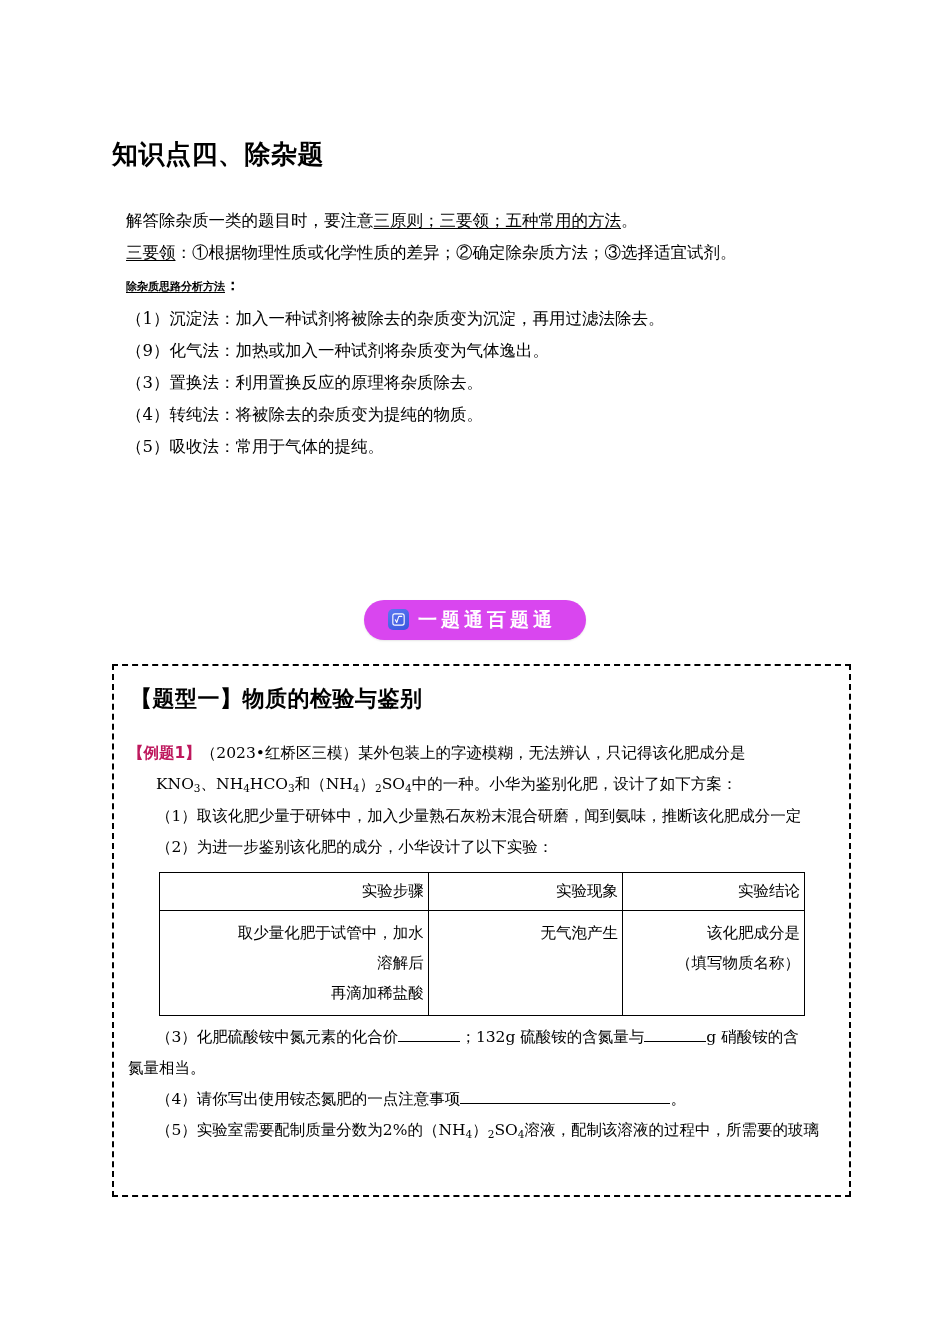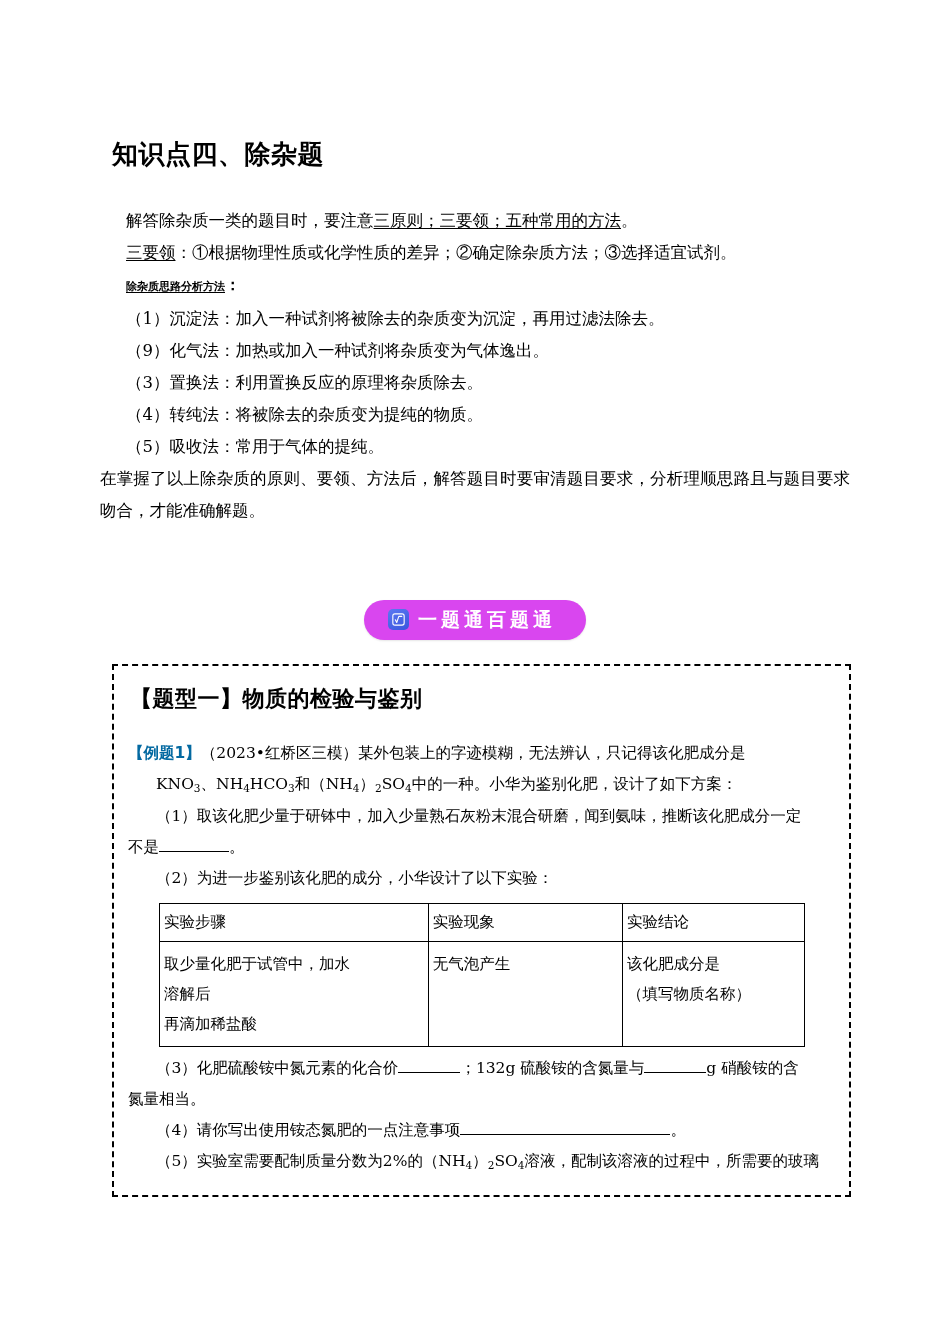--- a/index.html
+++ b/index.html
@@ -135,21 +135,21 @@
     margin: 24px 0 0 0;
     padding: 0 10px 0 14px;
   }
   .example-block p {
     margin: 0;
     font-size: 15.5px;
     line-height: 31px;
     text-align: justify;
   }
   .ex-tag {
-    color: #0369a1;
+    color: #be185d;
     font-family: "DejaVu Sans", "Liberation Sans", sans-serif;
     font-weight: bold;
     font-size: 15.5px;
   }
   .hang {
     padding-left: 28px;
   }
   .q-line {
     padding-left: 28px;
   }
@@ -175,21 +175,21 @@
   .exp-table {
     border-collapse: collapse;
     margin: 9px 0 6px 31px;
     width: 646px;
     table-layout: fixed;
   }
   .exp-table td, .exp-table th {
     border: 1.4px solid #000;
     font-weight: normal;
     font-size: 15.5px;
-    text-align: left;
+    text-align: right;
     vertical-align: top;
     padding: 7px 4px;
     line-height: 30px;
   }
   .exp-table thead td {
     padding: 6px 4px 7px;
     line-height: 24px;
   }
   .col-a { width: 42%; }
   .col-b { width: 30%; }
@@ -210,21 +210,20 @@
     <p class="p-indent"><span class="u">三要领</span><span>：①根据物理性质或化学性质的差异；②确定除杂质方法；③选择适宜试剂。</span></p>
 
     <p class="p-indent"><span class="b-u">除杂质思路分析方法</span><span class="bold-label">：</span></p>
 
     <p class="p-indent">（1）沉淀法：加入一种试剂将被除去的杂质变为沉淀，再用过滤法除去。</p>
     <p class="p-indent">（9）化气法：加热或加入一种试剂将杂质变为气体逸出。</p>
     <p class="p-indent">（3）置换法：利用置换反应的原理将杂质除去。</p>
     <p class="p-indent">（4）转纯法：将被除去的杂质变为提纯的物质。</p>
     <p class="p-indent">（5）吸收法：常用于气体的提纯。</p>
 
-    <p class="p-flush">在掌握了以上除杂质的原则、要领、方法后，解答题目时要审清题目要求，分析理顺思路且与题目要求吻合，才能准确解题。</p>
   </div>
 
   <div class="badge-wrap">
     <div class="badge">
       <span class="badge-icon">
         <svg width="13" height="13" viewBox="0 0 14 14" aria-hidden="true">
           <rect x="0.9" y="0.9" width="12.2" height="12.2" rx="2.2" fill="none" stroke="#ffffff" stroke-width="1.2"></rect>
           <path d="M3.6 7.2 L5.1 10.2 L7.3 3.6 L10.6 3.6" fill="none" stroke="#ffffff" stroke-width="1.15" stroke-linecap="round" stroke-linejoin="round"></path>
         </svg>
       </span>
@@ -236,21 +235,20 @@
 
     <div class="type-heading">【题型一】物质的检验与鉴别</div>
 
     <div class="example-block">
 
       <p><span class="ex-tag">【例题1】</span><span>（2023•红桥区三模）</span><span>某外包装上的字迹模糊，无法辨认，只记得该化肥成分是</span></p>
 
       <p class="hang"><span>KNO</span><sub>3</sub><span>、NH</span><sub>4</sub><span>HCO</span><sub>3</sub><span>和（NH</span><sub>4</sub><span>）</span><sub>2</sub><span>SO</span><sub>4</sub><span>中的一种。小华为鉴别化肥，设计了如下方案：</span></p>
 
       <p class="q-line">（1）取该化肥少量于研钵中，加入少量熟石灰粉末混合研磨，闻到氨味，推断该化肥成分一定</p>
-      <p class="q-cont"><span>不是</span><span class="blank bl-sm"></span><span>。</span></p>
 
       <p class="q-line">（2）为进一步鉴别该化肥的成分，小华设计了以下实验：</p>
 
       <table class="exp-table">
         <thead>
           <tr>
             <td class="col-a">实验步骤</td>
             <td class="col-b">实验现象</td>
             <td class="col-c">实验结论</td>
           </tr>

